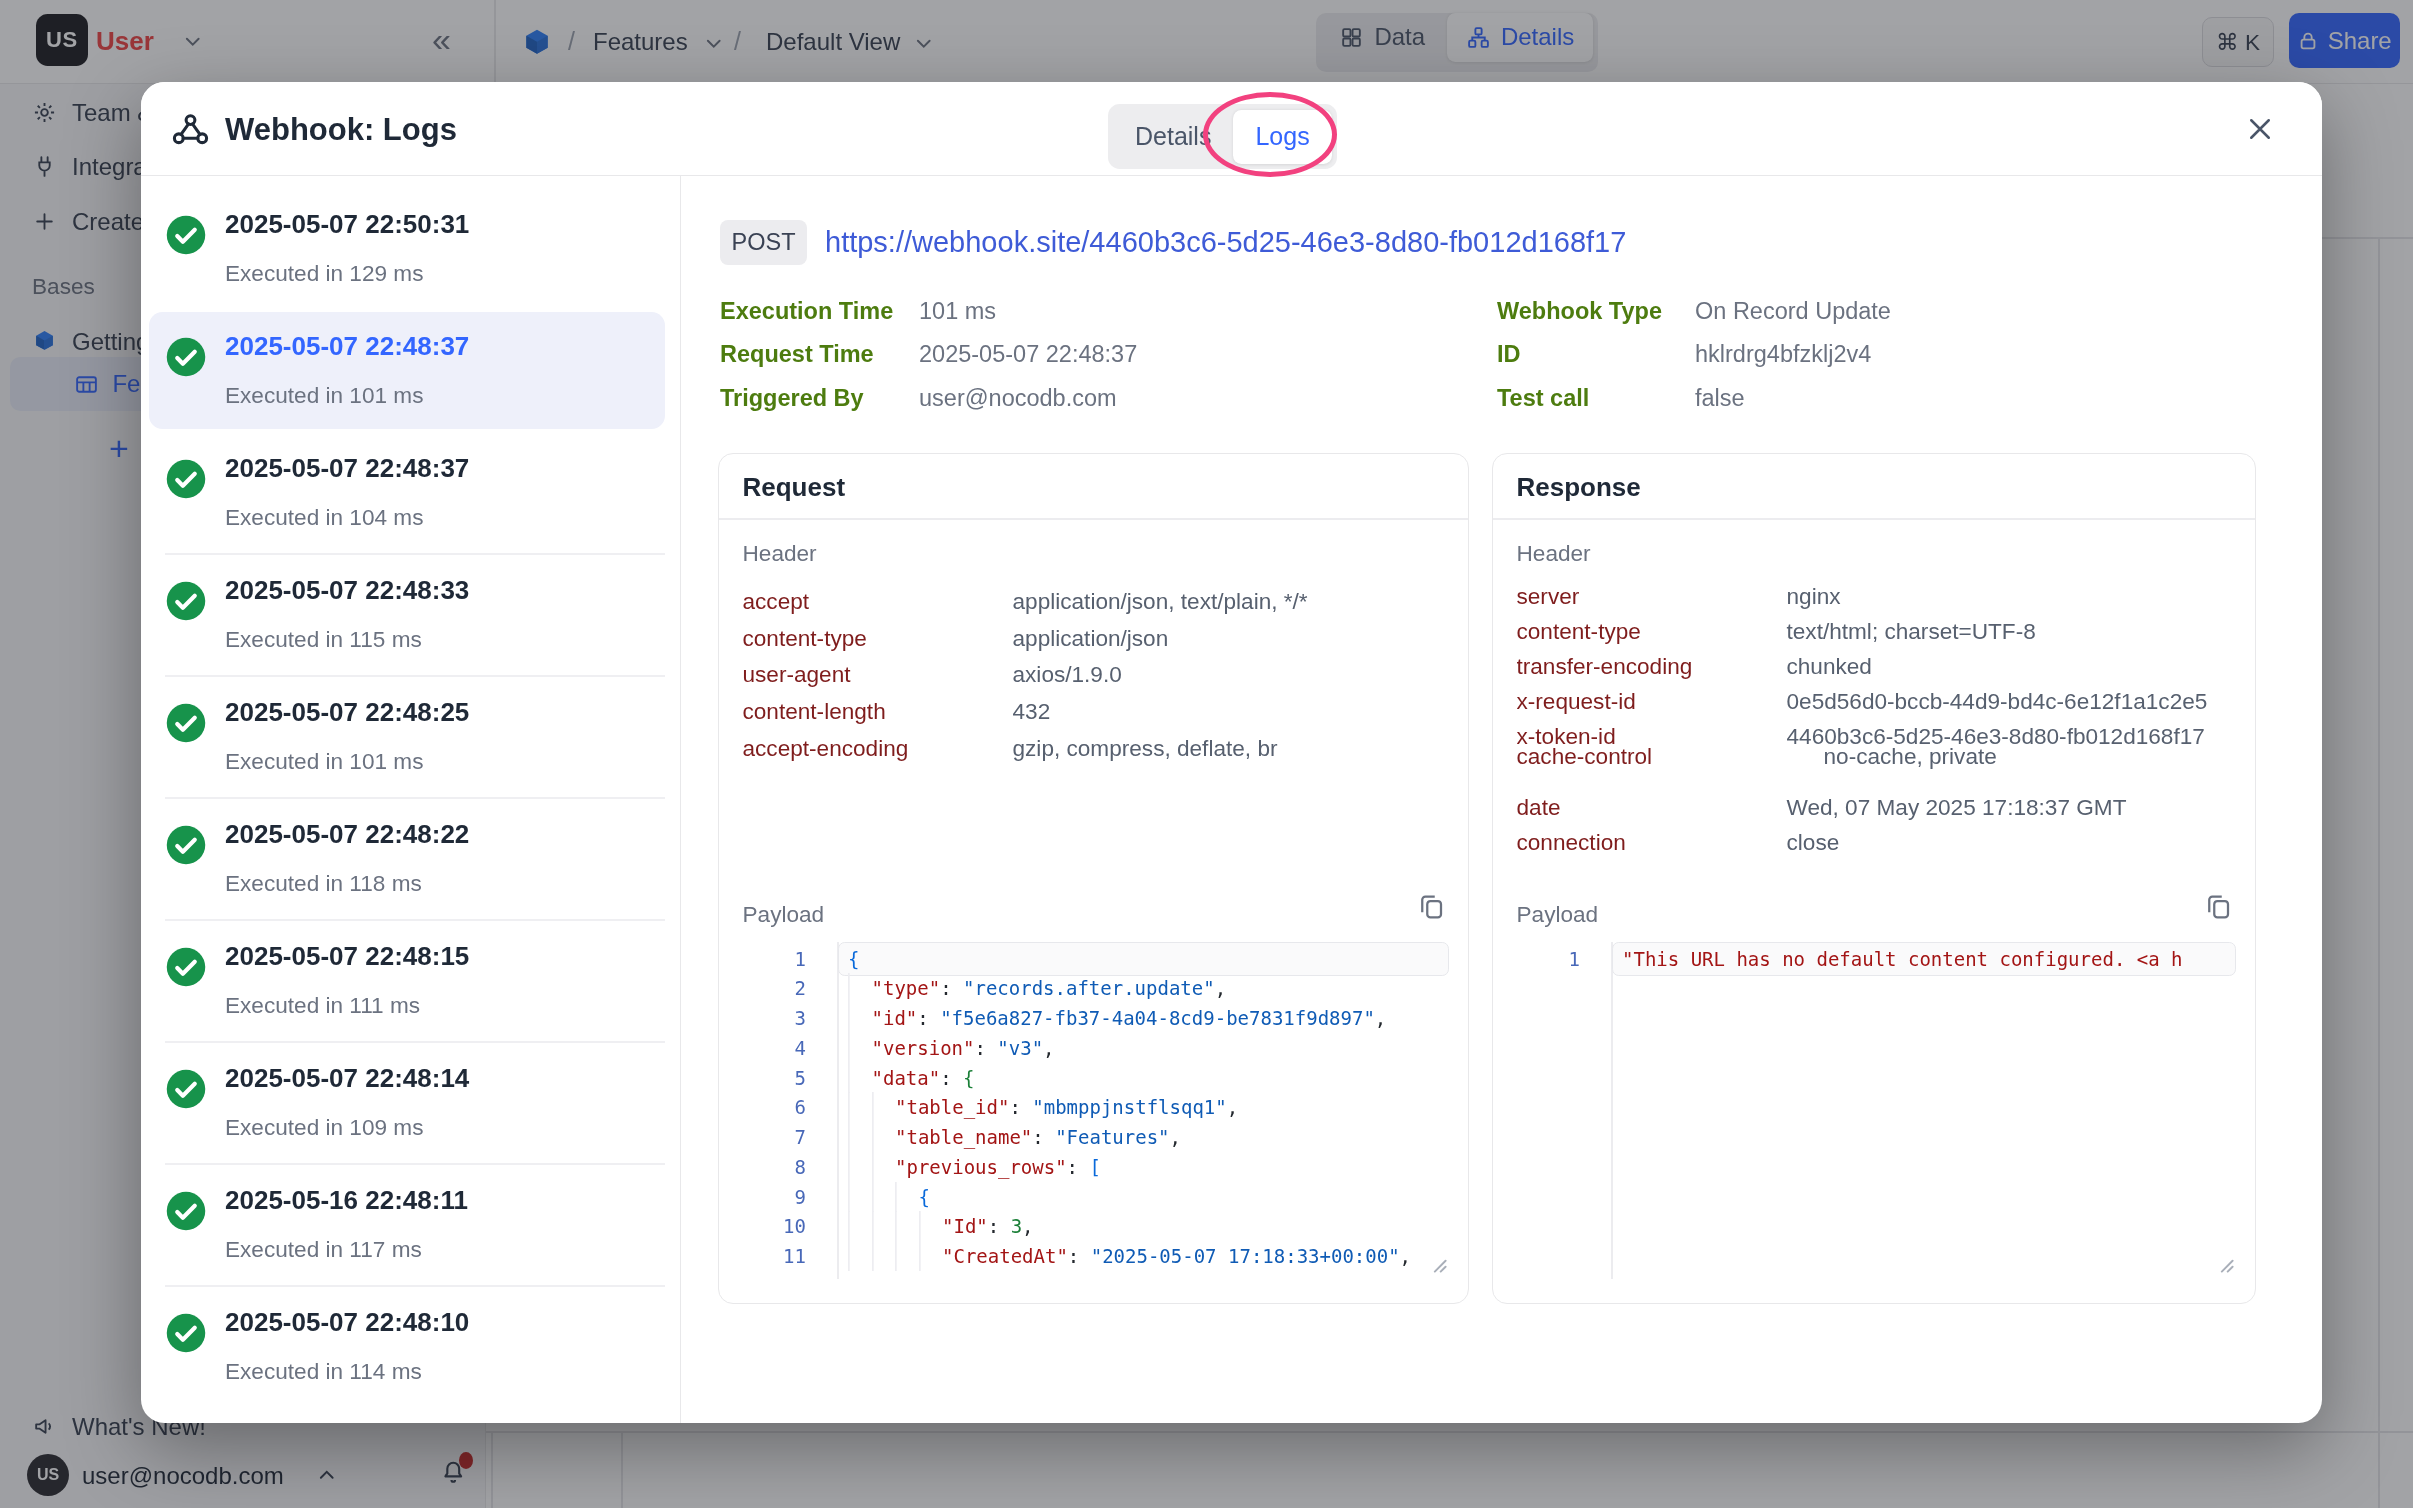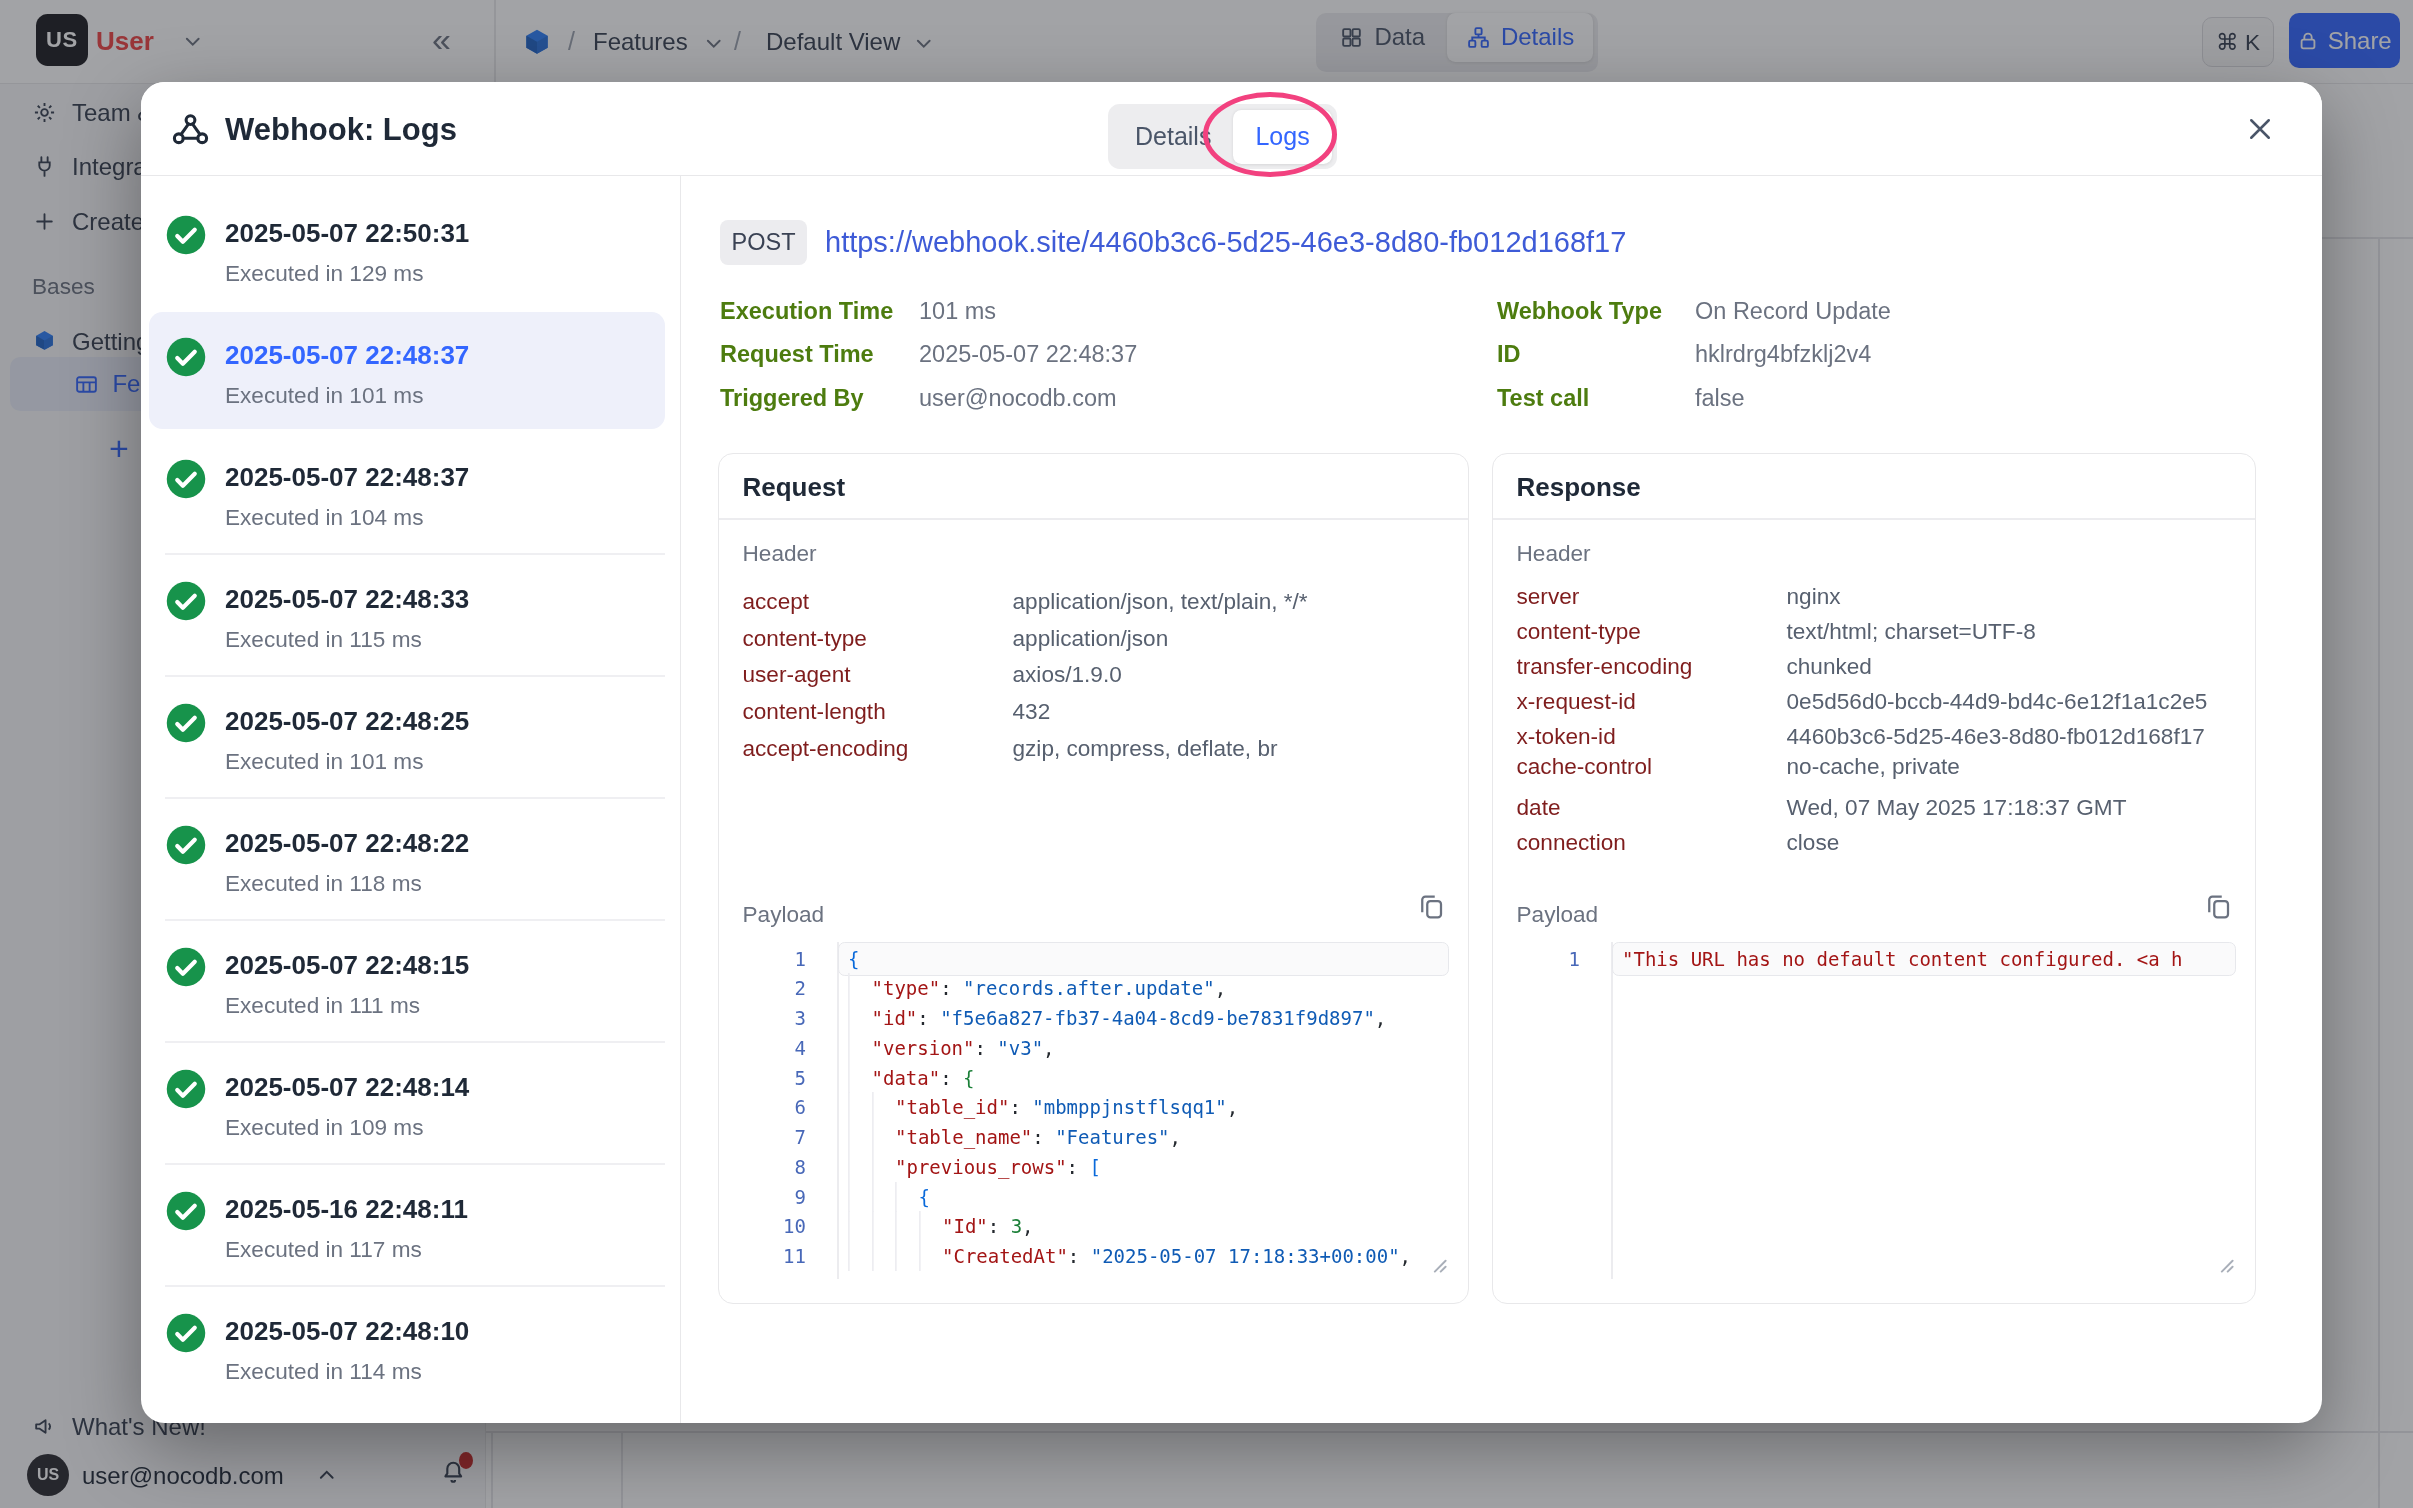--- a/index.html
+++ b/index.html
@@ -66,21 +66,21 @@
   .m-title{position:absolute;left:84px;top:30px;font-size:31px;font-weight:600;color:#1F2937}
   .m-seg{position:absolute;left:967px;top:22px;height:65px;background:#EDEDEF;border-radius:11.7px;display:flex;align-items:center;padding:0 5px}
   .m-seg-item{padding:0 22px;height:54px;display:flex;align-items:center;font-size:25px;color:#4A5568;border-radius:8.4px}
   .m-seg-item.active{background:#fff;color:#3366FF;box-shadow:0 0.8px 3.4px rgba(0,0,0,.10)}
   .m-close{position:absolute;right:47px;top:32px;width:30px;height:30px;color:#4A5568;background:none;border:none;cursor:pointer}
 
   .m-left{position:absolute;left:0;top:94px;width:540px;bottom:0;border-right:1.7px solid #E8E8EA}
   .log-list{position:absolute;top:12.6px;left:0;right:1.7px}
   .log-item{position:relative;height:122px;cursor:pointer}
   .log-item .check{position:absolute;left:23.5px;top:25px;width:42px;height:42px}
-  .log-time{position:absolute;left:84px;top:29px;font-size:26px;font-weight:600;color:#1F2937}
+  .log-time{position:absolute;left:84px;top:20px;font-size:26px;font-weight:600;color:#1F2937}
   .log-exec{position:absolute;left:84px;top:72px;font-size:22.6px;color:#6B7280}
   .log-item.sel::before{content:"";position:absolute;left:8.4px;right:13.4px;top:1.7px;bottom:3.4px;background:#EEF0FA;border-radius:13.4px}
   .log-item.sel .log-time{color:#3366FF}
   .log-item.line::after{content:"";position:absolute;left:23.5px;right:13.4px;bottom:0;height:1.7px;background:#EFEFF2}
 
   .m-main{position:absolute;left:540px;top:94px;right:0;bottom:0}
   .post-badge{position:absolute;left:39px;top:44px;width:87px;height:45px;background:#ECECEF;border-radius:8px;
               font-size:23.5px;color:#3A4254;display:flex;align-items:center;justify-content:center;font-weight:500}
   .post-url{position:absolute;left:144px;top:50px;font-size:29px;color:#3E5BD7;text-decoration:none}
   .meta-label{position:absolute;font-size:23.5px;color:#4d7c0f;font-weight:600}
@@ -499,21 +499,21 @@
           <span class="v">chunked</span>
         </div>
         <div class="kv" style="top: 231px;">
           <span class="k">x-request-id</span>
           <span class="v">0e5d56d0-bccb-44d9-bd4c-6e12f1a1c2e5</span>
         </div>
         <div class="kv" style="top: 266px;">
           <span class="k">x-token-id</span>
           <span class="v">4460b3c6-5d25-46e3-8d80-fb012d168f17</span>
         </div>
-        <div class="kv" style="top: 296px;">
+        <div class="kv" style="top: 286px; gap: 37px;">
           <span class="k">cache-control</span>
           <span class="v">no-cache, private</span>
         </div>
         <div class="kv" style="top: 337px;">
           <span class="k">date</span>
           <span class="v">Wed, 07 May 2025 17:18:37 GMT</span>
         </div>
         <div class="kv" style="top: 372px;">
           <span class="k">connection</span>
           <span class="v">close</span>

